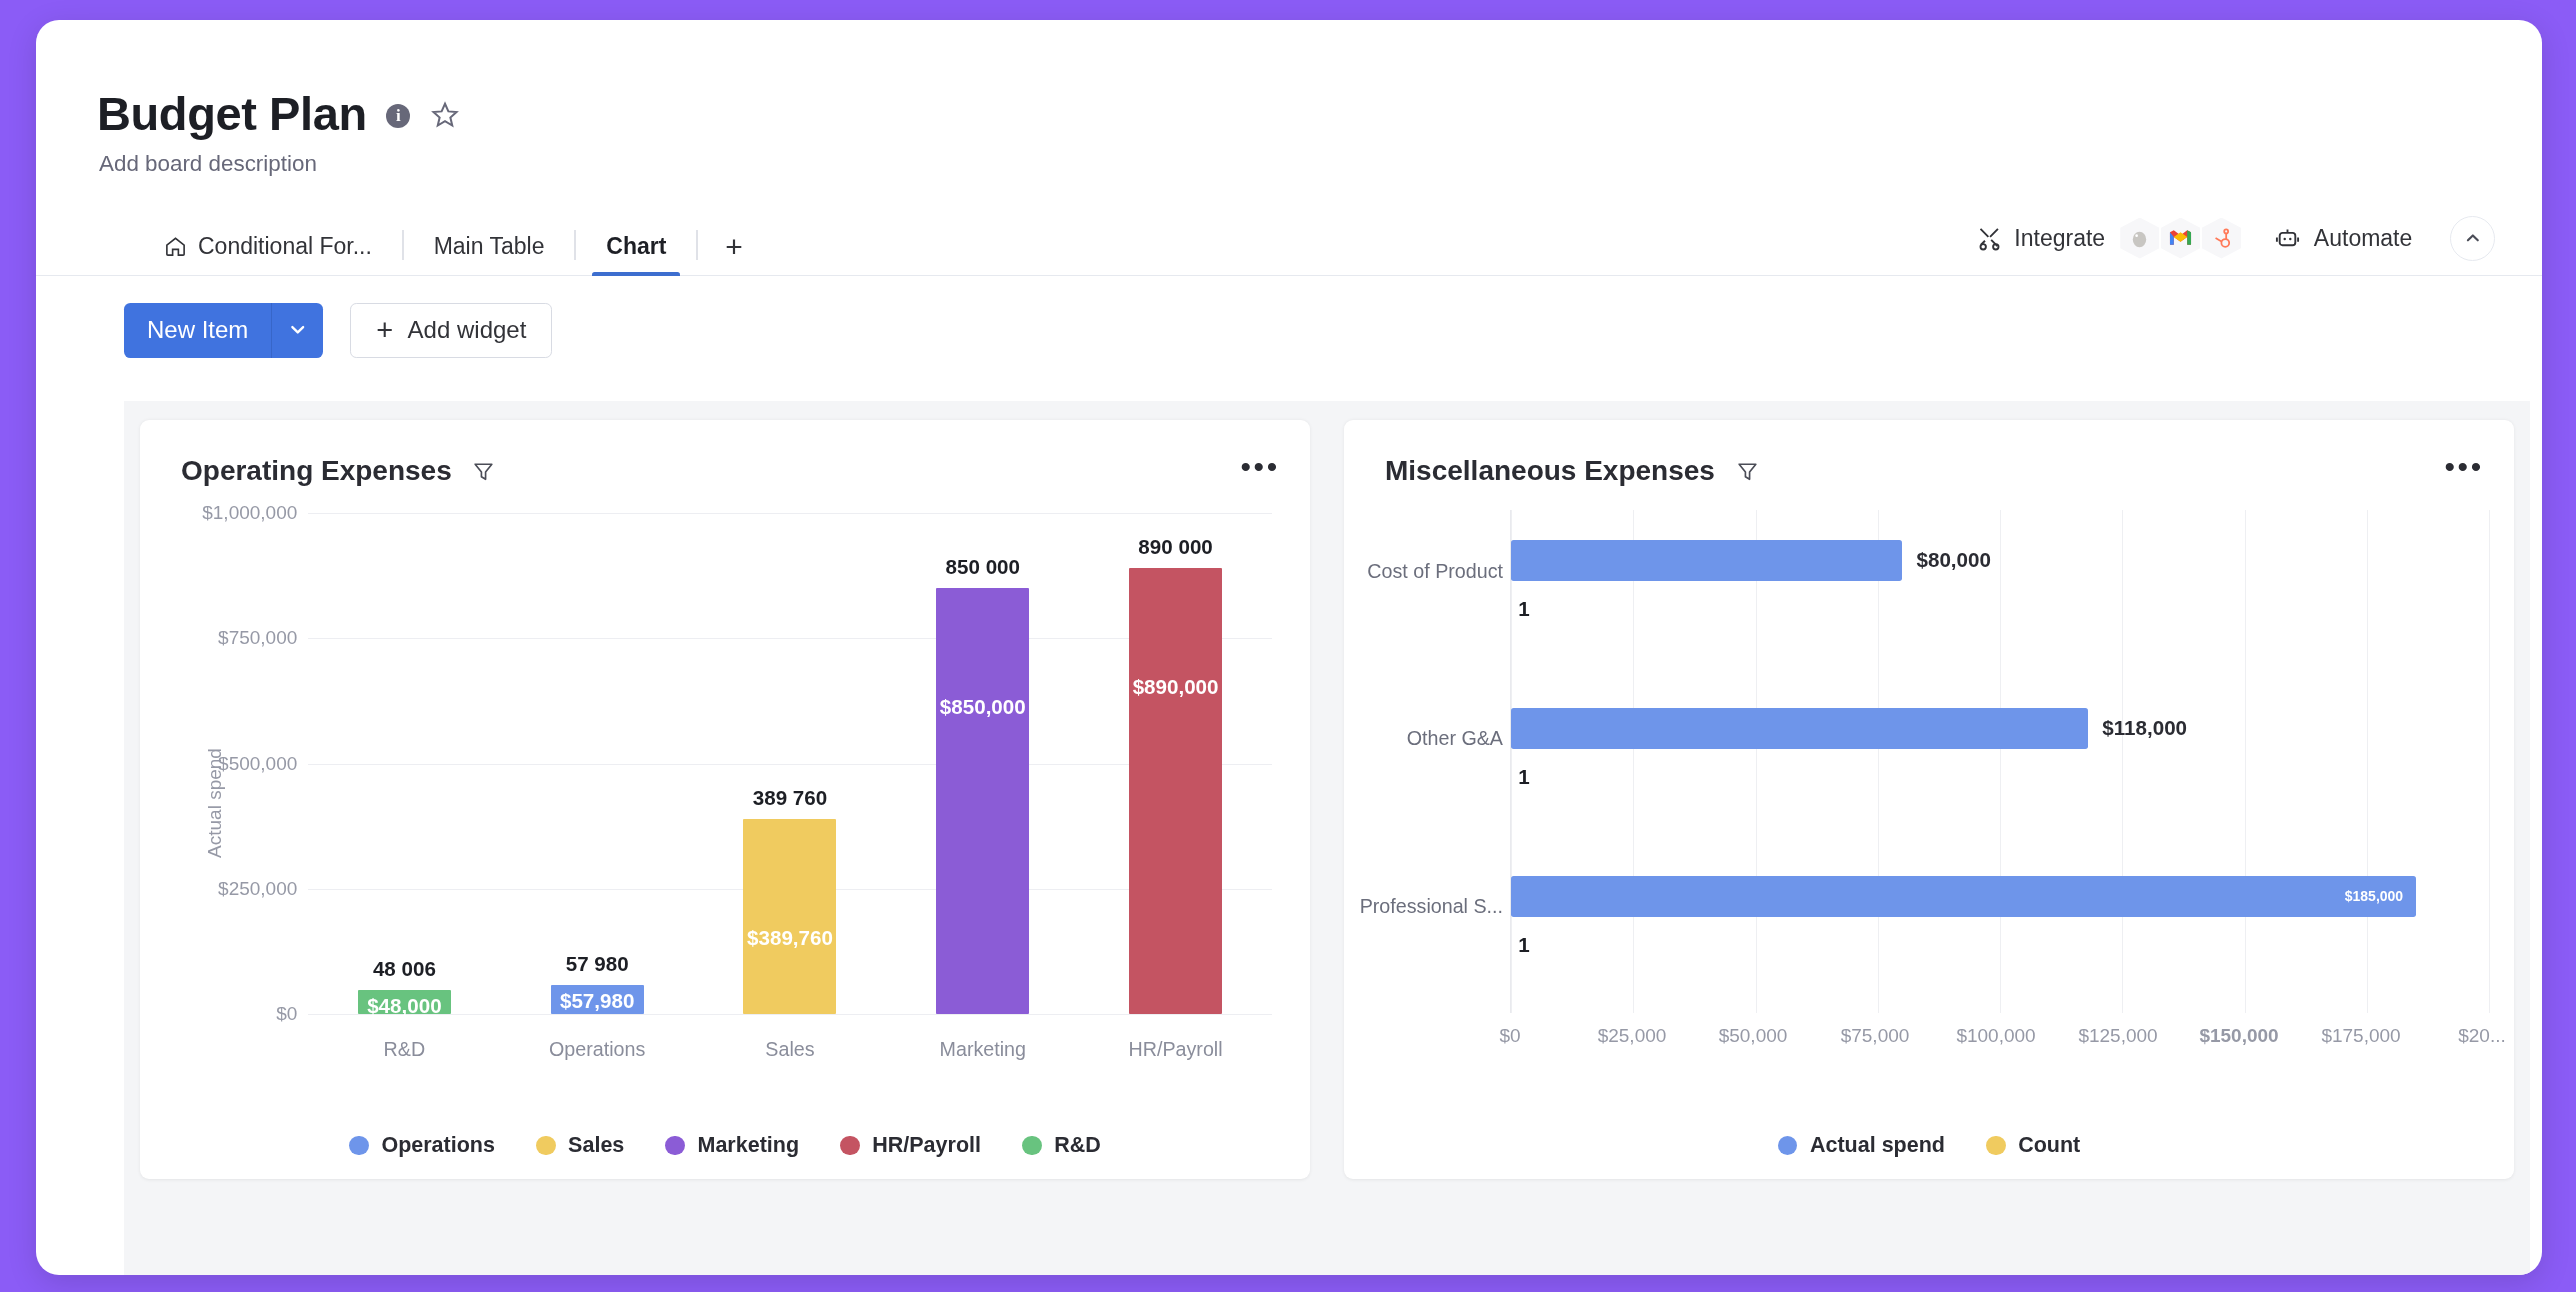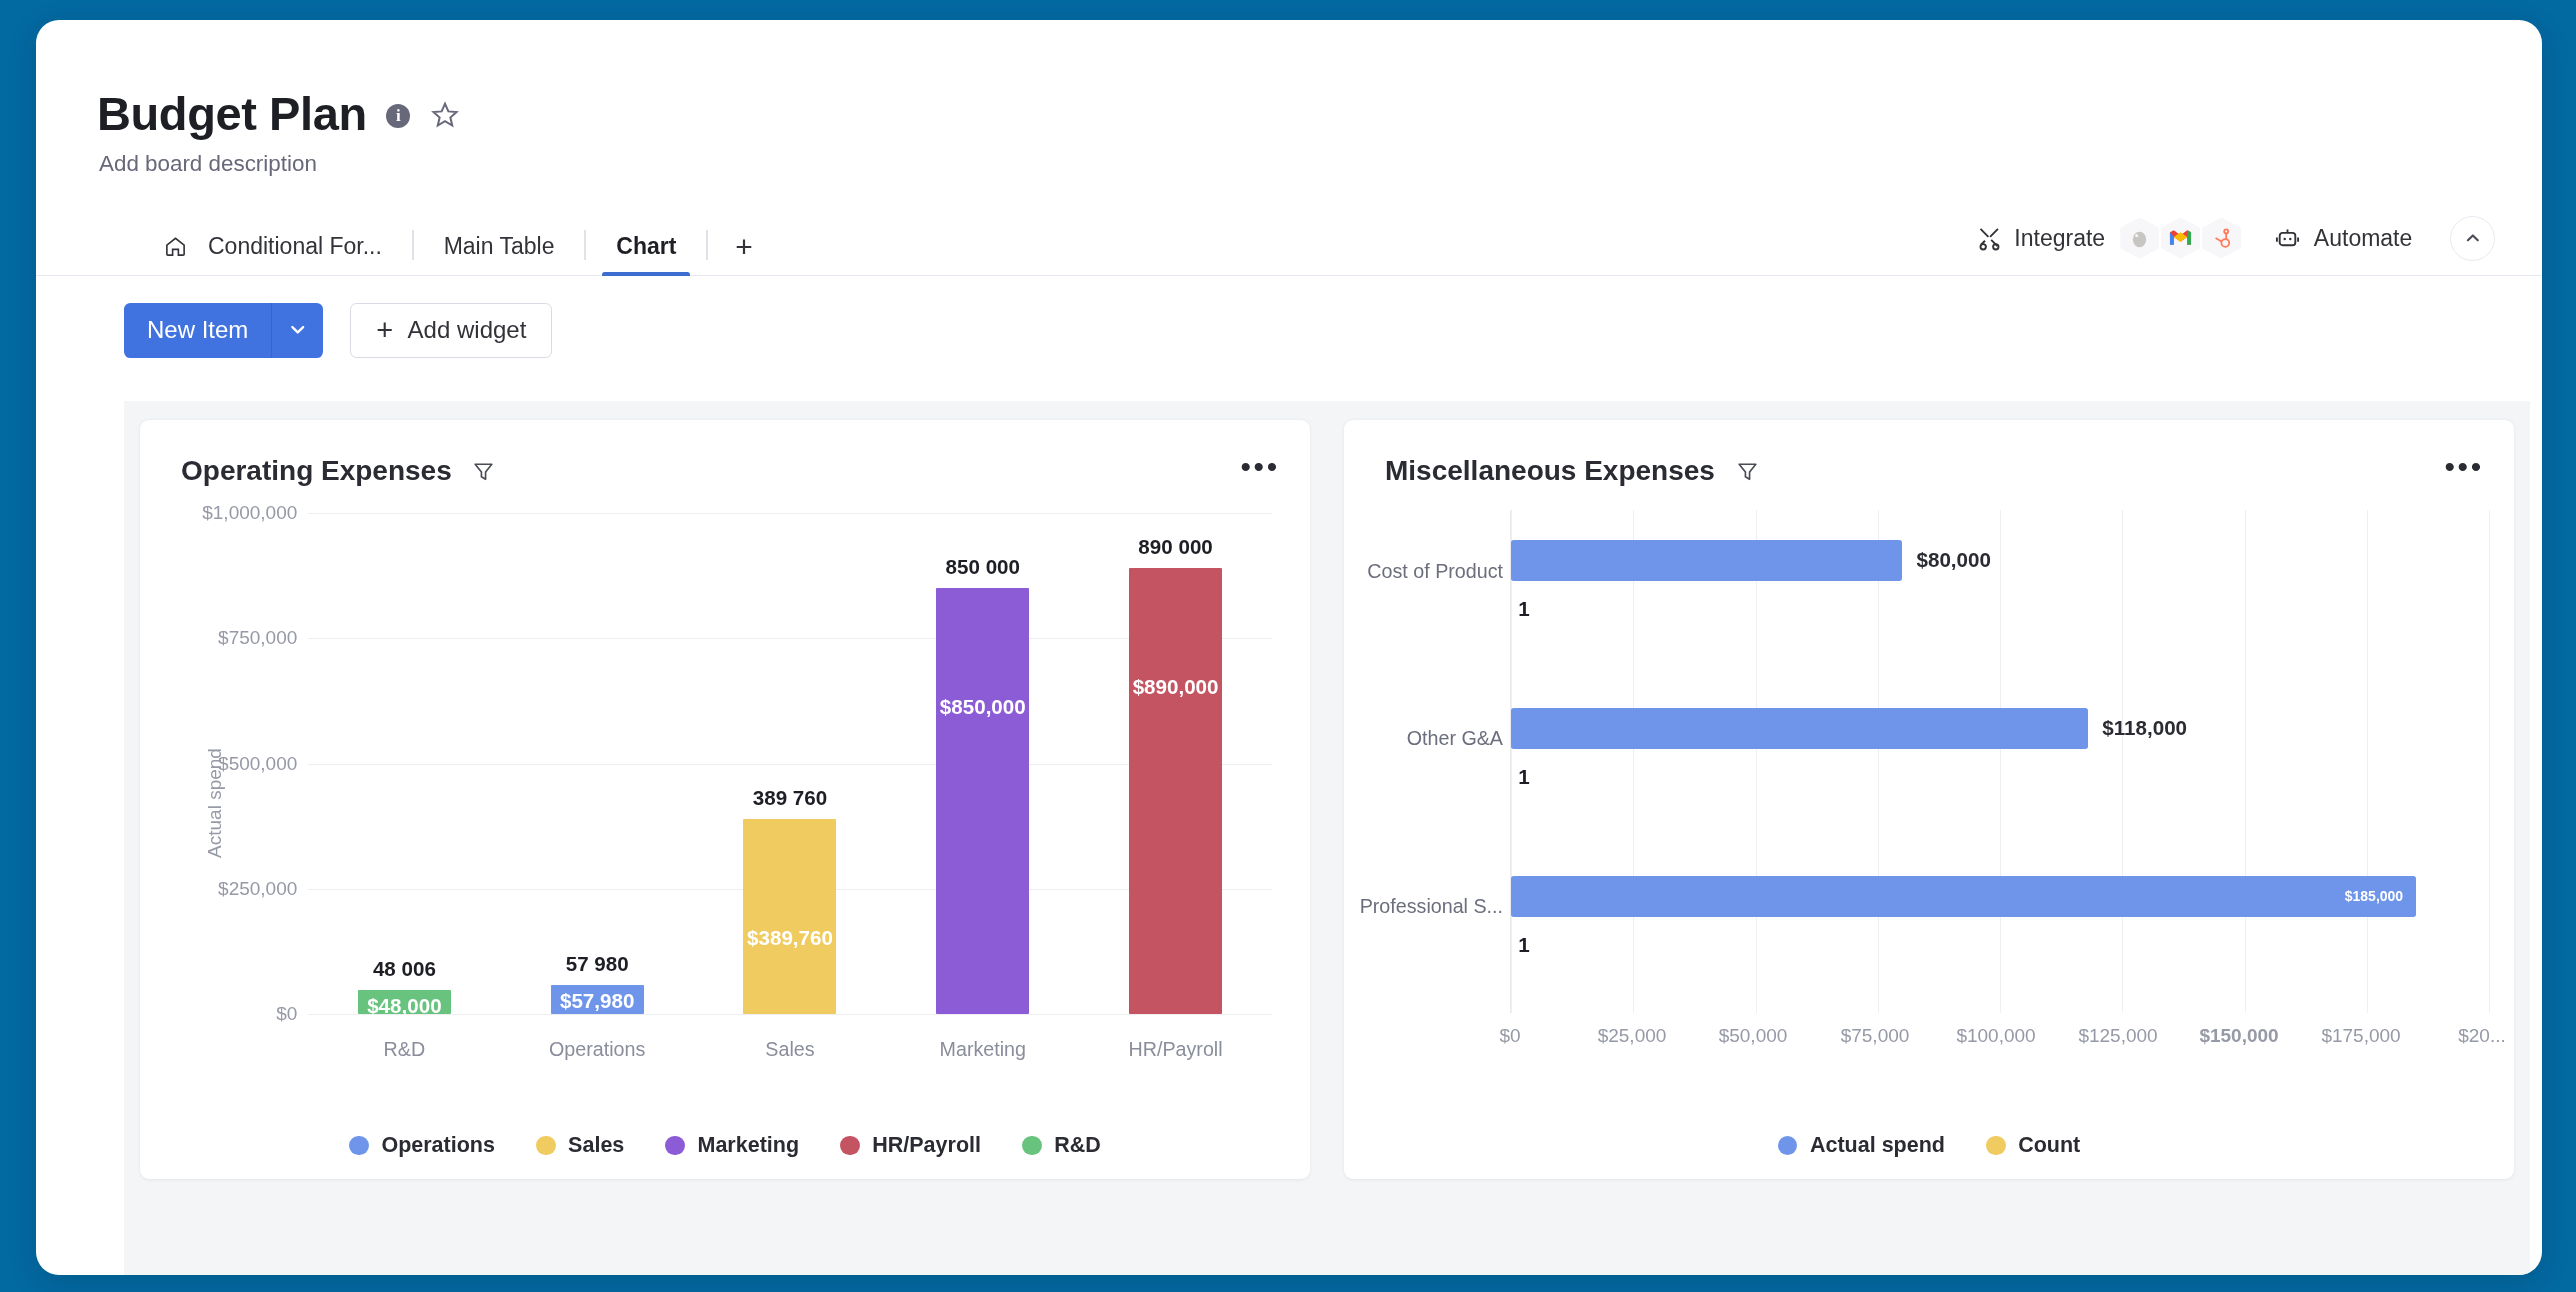--- a/index.html
+++ b/index.html
@@ -5,21 +5,21 @@
   * { box-sizing: border-box; margin: 0; padding: 0; }
   html, body {
     width: 2576px; height: 1292px;
     background: #ffffff;
     font-family: "Liberation Sans", sans-serif;
     overflow: hidden;
   }
   .screen {
     position: relative;
     width: 2576px; height: 1292px;
-    background: #0369a1;
+    background: #8b5cf6;
   }
   .window {
     position: absolute;
     left: 36px; top: 19.7px;
     width: 2506px; height: 1255px;
     background: #ffffff;
     border-radius: 23px;
     box-shadow: 0 7.2px 30px rgba(0,0,0,0.13);
     overflow: hidden;
   }
@@ -49,21 +49,21 @@
 
   
   .tabs-bar {
     position: absolute; left: 0; top: 199px; width: 100%;
     height: 57px;
     display: flex; align-items: flex-end;
     border-bottom: 1.8px solid #e6e9ef;
   }
   .tabs-left { display: flex; align-items: flex-end; padding-left: 98px; }
   .tab {
-    display: flex; align-items: center; gap: 21px;
+    display: flex; align-items: center; gap: 11px;
     padding: 0 30px 14.3px 30px;
     font-size: 23px; color: #323338;
     position: relative; cursor: pointer;
     white-space: nowrap;
   }
   .tab.active { font-weight: 700; color: #1d1f25; }
   .tab.active::after {
     content: ""; position: absolute;
     left: 16px; right: 16px; bottom: -1.8px; height: 4.5px;
     background: #3d6ecf; border-radius: 2.7px 2.7px 0 0;

